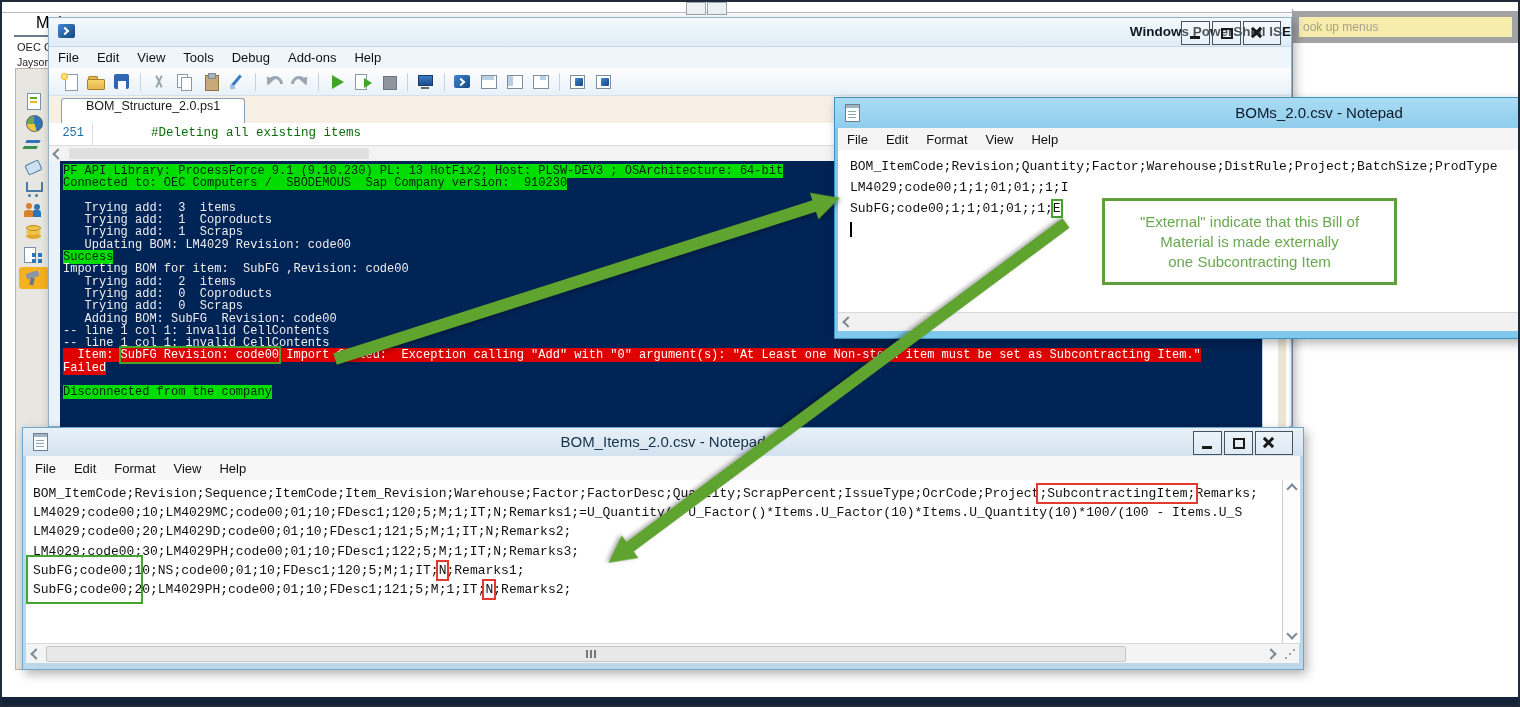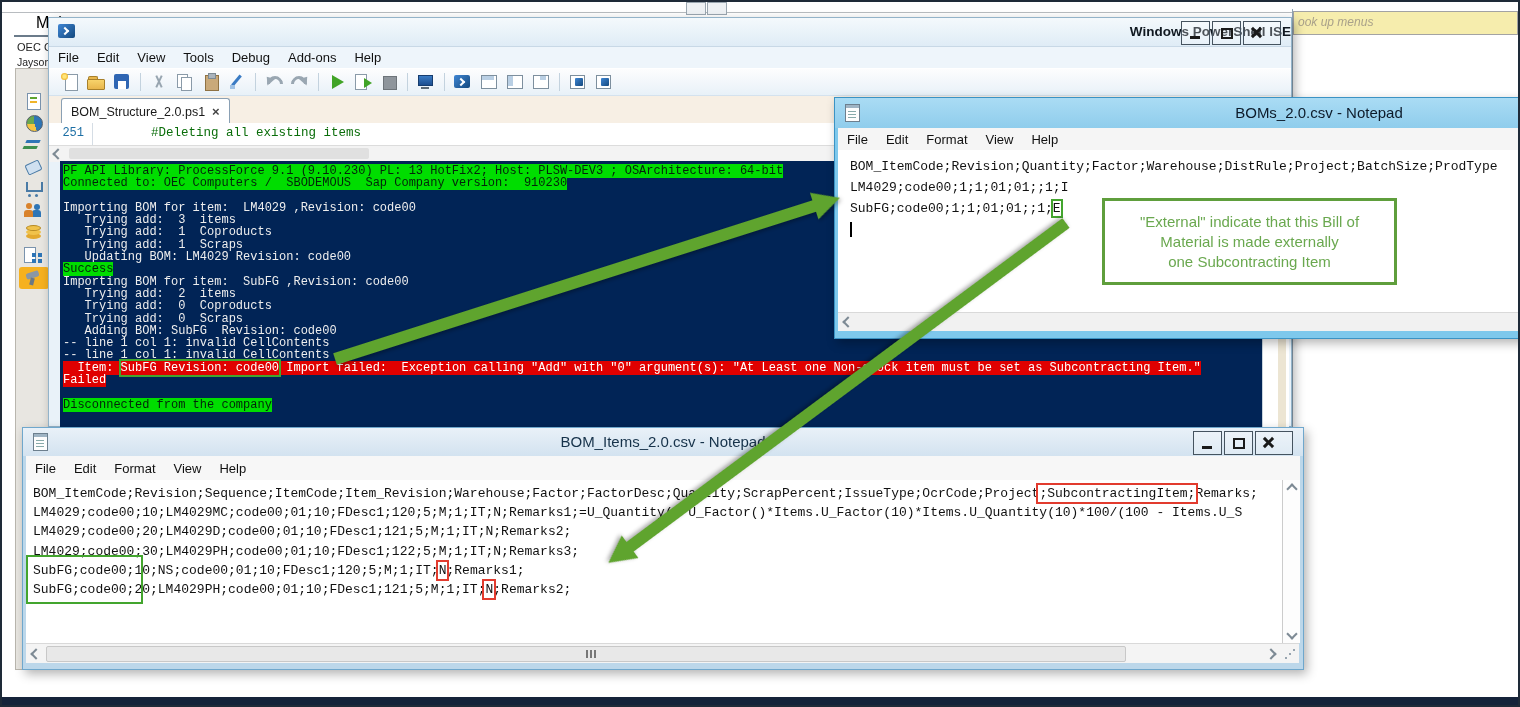--- a/index.html
+++ b/index.html
@@ -27,22 +27,22 @@
   .cart-icon::before{content:"";position:absolute;left:7px;top:3px;width:13px;height:8px;border:2px solid #4a7ba6;border-top:none;}
   .cart-icon::after{content:"";position:absolute;left:9px;top:15px;width:3px;height:3px;border-radius:50%;background:#4a7ba6;box-shadow:7px 0 0 #4a7ba6;}
   .users-icon::before{content:"";position:absolute;left:7px;top:2px;width:6px;height:6px;border-radius:50%;background:#d9822b;box-shadow:8px 1px 0 #2e75b6;}
   .users-icon::after{content:"";position:absolute;left:5px;top:9px;width:9px;height:7px;border-radius:3px 3px 0 0;background:#d9822b;box-shadow:8px 0 0 #2e75b6;}
   .coins-icon::before{content:"";position:absolute;left:7px;top:2px;width:13px;height:4px;border-radius:50%;background:#f0c24b;border:1px solid #b68a24;box-shadow:0 4px 0 #f0c24b,0 8px 0 #e3a92f;}
   .modules-icon::before{content:"";position:absolute;left:5px;top:2px;width:10px;height:14px;background:#fff;border:1px solid #7a93ad;}
   .modules-icon::after{content:"";position:absolute;left:13px;top:8px;width:4px;height:4px;background:#2e75b6;box-shadow:6px 0 0 #2e75b6,0 6px 0 #2e75b6,6px 6px 0 #2e75b6;}
   .scanner-icon::before{content:"";position:absolute;left:7px;top:5px;width:13px;height:6px;background:#8a97a5;border-radius:2px;transform:rotate(-18deg);}
   .scanner-icon::after{content:"";position:absolute;left:11px;top:11px;width:4px;height:7px;background:#6b7884;transform:rotate(14deg);}
   #bg-right-panel{left:1290px;top:7px;width:228px;height:418px;background:#fff;border-left:1px solid #8fa4b5;z-index:2;}
-  #bg-lookup{left:1291px;top:9px;width:225px;height:24px;background:#f6edad;border:1px solid #a3a3a3;z-index:3;
-    font-style:italic;font-size:12px;color:#a9a18a;line-height:20px;padding-left:4px;box-sizing:border-box;}
+  #bg-lookup{left:1291px;top:9px;width:225px;height:32px;background:#f6edad;border:6px solid #a3a3a3;z-index:3;
+    font-size:12px;color:#a9a18a;line-height:20px;padding-left:4px;box-sizing:border-box;}
   #bg-bottombar{left:0;right:0;bottom:0;height:8px;background:#15233a;z-index:4;}
   
   .winbtns{position:absolute;top:3px;display:flex;gap:2px;}
   .wbtn{height:22px;border:1px solid #45535f;background:rgba(255,255,255,0.25);position:relative;display:inline-block;}
   .wbtn.min{width:27px;} .wbtn.max{width:27px;} .wbtn.cls{width:36px;}
   .wbtn.min::before{content:"";position:absolute;left:8px;bottom:5px;width:10px;height:3px;background:#1a1a1a;}
   .wbtn.max::before{content:"";position:absolute;left:8px;top:6px;width:8px;height:7px;border:2px solid #1a1a1a;}
   .wbtn.cls::before,.wbtn.cls::after{content:"";position:absolute;left:11px;top:4px;width:3px;height:13px;background:#1a1a1a;}
   .wbtn.cls::before{transform:rotate(45deg);} .wbtn.cls::after{transform:rotate(-45deg);}
   .menubar{display:flex;align-items:center;}
@@ -86,21 +86,21 @@
   .powershell-console-icon::before{content:"";position:absolute;left:1px;top:3px;width:16px;height:13px;background:linear-gradient(135deg,#3f86d4,#14497e);border-radius:2px;}
   .powershell-console-icon::after{content:"";position:absolute;left:5px;top:7px;width:4px;height:4px;border-right:2px solid #fff;border-bottom:2px solid #fff;transform:rotate(-45deg);}
   .layout-top-icon::before,.layout-split-icon::before,.layout-editor-icon::before{content:"";position:absolute;left:2px;top:3px;width:14px;height:12px;border:1px solid #7d8f9e;background:#fff;}
   .layout-top-icon::after{content:"";position:absolute;left:3px;top:4px;width:12px;height:4px;background:#b9cfe4;}
   .layout-split-icon::after{content:"";position:absolute;left:3px;top:4px;width:5px;height:10px;background:#b9cfe4;}
   .layout-editor-icon::after{content:"";position:absolute;left:9px;top:4px;width:6px;height:4px;background:#b9cfe4;}
   .new-powershell-tab-icon::before,.new-remote-tab-icon::before{content:"";position:absolute;left:2px;top:3px;width:13px;height:12px;border:1px solid #7d8f9e;background:#fff;}
   .new-powershell-tab-icon::after,.new-remote-tab-icon::after{content:"";position:absolute;left:7px;top:6px;width:8px;height:8px;background:linear-gradient(135deg,#3f86d4,#14497e);border-radius:1px;}
   #ise-tabrow{left:0;top:78px;right:0;height:27px;background:#f7efe4;border-bottom:1px solid #b9c7d4;}
   #ise-tab{position:absolute;left:12px;top:2px;height:25px;background:#fff;border:1px solid #8aa0b4;border-bottom:none;
-    border-radius:3px 3px 0 0;display:flex;align-items:center;padding:0 9px;gap:7px;}
+    border-radius:3px 3px 0 0;display:flex;align-items:center;padding:0 24px;gap:7px;flex-direction:column;}
   #ise-tab .tlabel{font-size:12.5px;color:#1a1a1a;}
   #ise-tab .tclose{font-size:13px;color:#444;font-weight:bold;}
   #ise-editor{left:0;top:105px;right:0;height:22px;background:#fff;display:flex;border-bottom:1px solid #e4e9ee;}
   #ise-gutter{width:44px;text-align:right;padding:3px 8px 0 0;font-family:"Liberation Mono","DejaVu Sans Mono",monospace;
     font-size:12px;color:#1d6fa5;border-right:1px solid #d5dde5;box-sizing:border-box;}
   #ise-code{padding:3px 0 0 58px;font-family:"Liberation Mono","DejaVu Sans Mono",monospace;font-size:12.5px;color:#0a6d0a;}
   #ise-hscroll{left:0;top:127px;right:0;height:16px;background:#f3f3f3;border-top:1px solid #dcdcdc;}
   .sarrow{position:absolute;width:6px;height:6px;border-right:2px solid #7d8a94;border-bottom:2px solid #7d8a94;}
   .sarrow.left{transform:rotate(135deg);} .sarrow.right{transform:rotate(-45deg);}
   .sarrow.up{transform:rotate(225deg);} .sarrow.down{transform:rotate(45deg);}
@@ -246,21 +246,20 @@
       <div id="ise-code">#Deleting all existing items</div>
     </div>
     <div class="abs" id="ise-hscroll">
       <span class="sarrow left"></span>
       <span id="ise-hthumb"></span>
     </div>
     <div class="abs" id="console">
         <div class="tline hl-green"><span>PF API Library: ProcessForce 9.1 (9.10.230) PL: 13 HotFix2; Host: PLSW-DEV3 ; OSArchitecture: 64-bit</span></div>
         <div class="tline hl-green"><span>Connected to: OEC Computers /  SBODEMOUS  Sap Company version:  910230</span></div>
         <div class="tline ">&nbsp;</div>
-        <div class="tline "><span>Importing BOM for item:  LM4029 ,Revision: code00</span></div>
         <div class="tline "><span>   Trying add:  3  items</span></div>
         <div class="tline "><span>   Trying add:  1  Coproducts</span></div>
         <div class="tline "><span>   Trying add:  1  Scraps</span></div>
         <div class="tline "><span>   Updating BOM: LM4029 Revision: code00</span></div>
         <div class="tline hl-green"><span>Success</span></div>
         <div class="tline "><span>Importing BOM for item:  SubFG ,Revision: code00</span></div>
         <div class="tline "><span>   Trying add:  2  items</span></div>
         <div class="tline "><span>   Trying add:  0  Coproducts</span></div>
         <div class="tline "><span>   Trying add:  0  Scraps</span></div>
         <div class="tline "><span>   Adding BOM: SubFG  Revision: code00</span></div>

